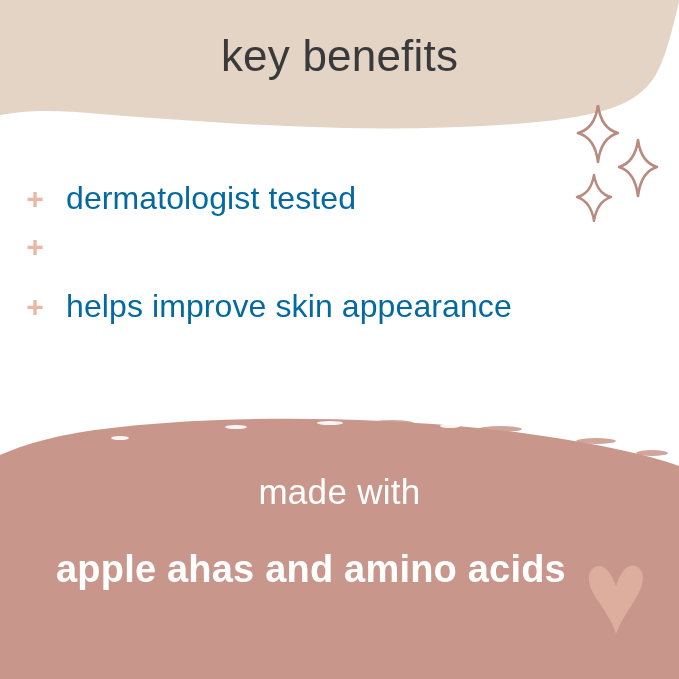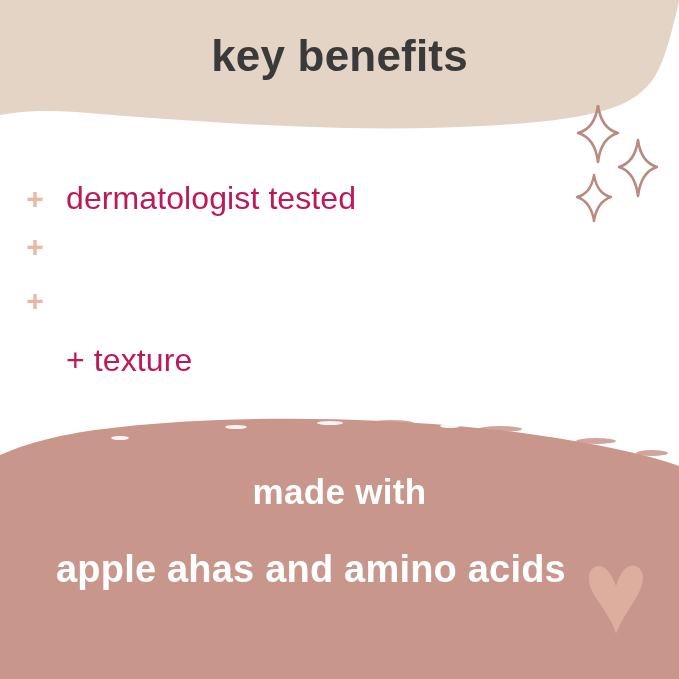--- a/index.html
+++ b/index.html
@@ -27,21 +27,21 @@
     height: 140px;
     display: block;
   }
   .banner-title {
     position: absolute;
     left: 0;
     top: 34px;
     width: 679px;
     text-align: center;
     font-size: 44px;
-    font-weight: bold;
+    font-weight: normal;
     letter-spacing: 0.2px;
     color: #3a3a3a;
     line-height: 1;
     white-space: nowrap;
   }
 
   
   .sparkles-svg {
     position: absolute;
     left: 555px;
@@ -72,21 +72,21 @@
     font-size: 30px;
     font-weight: 600;
     color: #eab7a2;
     line-height: 1;
     padding-left: 4px;
     box-sizing: border-box;
   }
   .benefit-text {
     flex: 1 1 auto;
     font-size: 32px;
-    color: #be185d;
+    color: #0369a1;
     line-height: 1.28;
     letter-spacing: 0.1px;
     padding-right: 36px;
   }
   .benefit-text.indented {
     margin-left: 0;
   }
 
   
   .band-svg {
@@ -97,21 +97,21 @@
     height: 264px;
     display: block;
   }
   .band-line-1 {
     position: absolute;
     left: 0;
     top: 474px;
     width: 679px;
     text-align: center;
     font-size: 35px;
-    font-weight: bold;
+    font-weight: normal;
     color: #ffffff;
     letter-spacing: 0.3px;
     line-height: 1;
     white-space: nowrap;
   }
   .band-line-2 {
     position: absolute;
     left: 0;
     top: 550px;
     width: 622px;
@@ -169,26 +169,23 @@
       <span class="benefit-marker" style="color: rgb(234, 183, 162);">+</span>
       <span class="benefit-text">dermatologist tested</span>
     </div>
 
     <div class="benefit-row">
       <span class="benefit-marker" style="color: rgb(234, 183, 162);">+</span>
     </div>
 
     <div class="benefit-row">
       <span class="benefit-marker" style="color: rgb(234, 183, 162);">+</span>
+      <span class="benefit-text">helps improve skin appearance</span>
     </div>
 
-    <div class="benefit-row">
-      <span class="benefit-marker" style="color: rgb(234, 183, 162);"></span>
-      <span class="benefit-text indented">+ texture</span>
-    </div>
 
   </div>
 
   <svg class="band-svg" viewBox="0 0 679 264" preserveAspectRatio="none">
     <path id="band-path" d="M 0,40
              C 16,33 34,27 56,22
              C 92,14 140,9 196,6
              C 256,3 320,3 382,6
              C 442,9 497,14 543,21
              C 584,27 620,34 650,42

